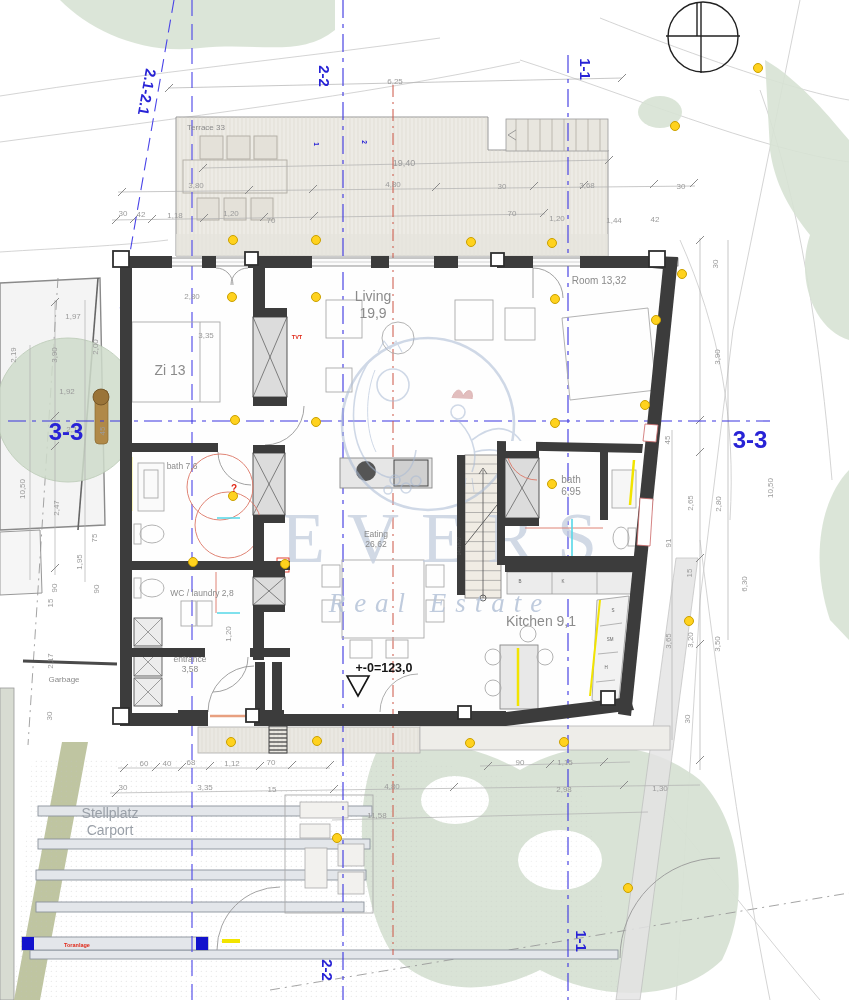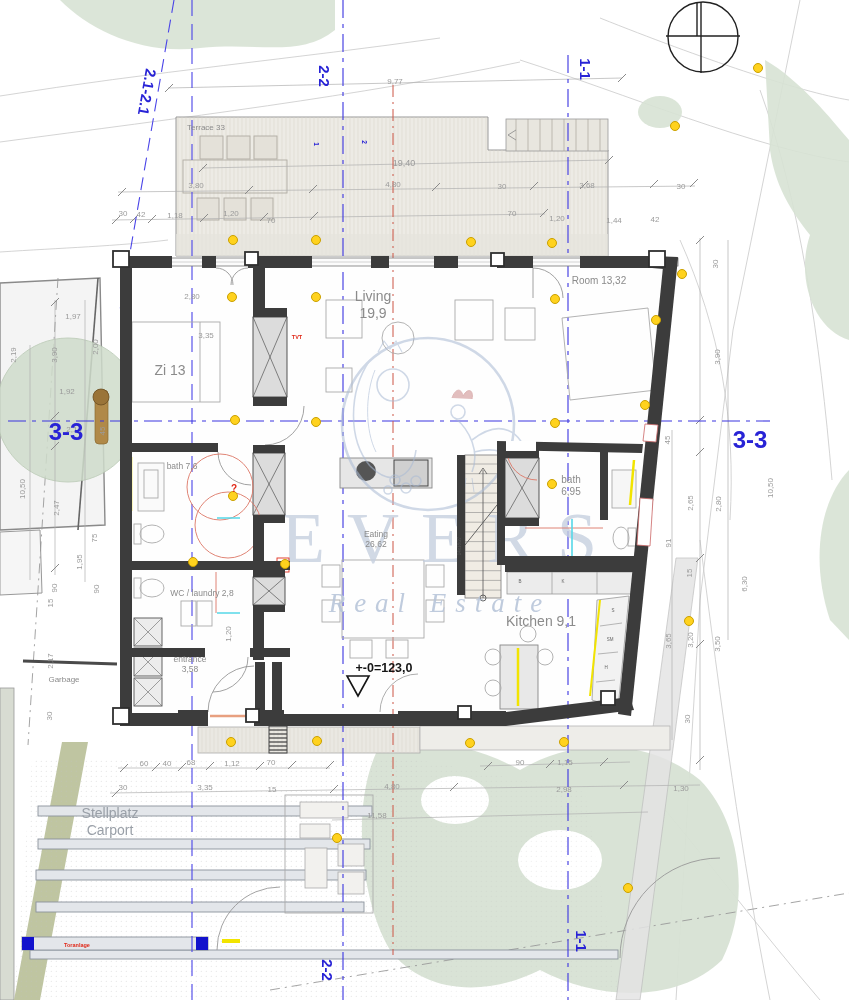--- a/index.html
+++ b/index.html
@@ -431,21 +431,21 @@
       <div class="lbl room" style="left: 190px; top: 664px; transform: translate(-50%, -50%) rotate(0deg); font-size: 8.5px;">entrance
 3,58</div>
       <div class="lbl room" style="left: 376px; top: 539px; transform: translate(-50%, -50%) rotate(0deg); font-size: 8.5px;">Eating
 26,62</div>
       <div class="lbl room" style="left: 571px; top: 486px; transform: translate(-50%, -50%) rotate(0deg); font-size: 10px;">bath
 6,95</div>
       <div class="lbl room" style="left: 541px; top: 621px; transform: translate(-50%, -50%) rotate(0deg);">Kitchen 9,1</div>
       <div class="lbl room" style="left: 64px; top: 680px; transform: translate(-50%, -50%) rotate(0deg); font-size: 8px;">Garbage</div>
       <div class="lbl biggray" style="left: 110px; top: 822px; transform: translate(-50%, -50%) rotate(0deg);">Stellplatz
 Carport</div>
-      <div class="lbl dim" style="left: 395px; top: 82px; transform: translate(-50%, -50%) rotate(0deg);">9,77</div>
+      <div class="lbl dim" style="left: 395px; top: 82px; transform: translate(-50%, -50%) rotate(0deg);">6,25</div>
       <div class="lbl dim" style="left: 404px; top: 163px; transform: translate(-50%, -50%) rotate(0deg); font-size: 9px;">19,40</div>
       <div class="lbl dim" style="left: 196px; top: 186px; transform: translate(-50%, -50%) rotate(0deg);">3,80</div>
       <div class="lbl dim" style="left: 393px; top: 185px; transform: translate(-50%, -50%) rotate(0deg);">4,80</div>
       <div class="lbl dim" style="left: 502px; top: 187px; transform: translate(-50%, -50%) rotate(0deg);">30</div>
       <div class="lbl dim" style="left: 587px; top: 186px; transform: translate(-50%, -50%) rotate(0deg);">3,68</div>
       <div class="lbl dim" style="left: 681px; top: 187px; transform: translate(-50%, -50%) rotate(0deg);">30</div>
       <div class="lbl dim" style="left: 123px; top: 214px; transform: translate(-50%, -50%) rotate(0deg);">30</div>
       <div class="lbl dim" style="left: 141px; top: 215px; transform: translate(-50%, -50%) rotate(0deg);">42</div>
       <div class="lbl dim" style="left: 175px; top: 216px; transform: translate(-50%, -50%) rotate(0deg);">1,18</div>
       <div class="lbl dim" style="left: 231px; top: 214px; transform: translate(-50%, -50%) rotate(0deg);">1,20</div>
@@ -492,21 +492,21 @@
       <div class="lbl dim" style="left: 232px; top: 764px; transform: translate(-50%, -50%) rotate(0deg); text-align: center;">1,12</div>
       <div class="lbl dim" style="left: 271px; top: 763px; transform: translate(-50%, -50%) rotate(0deg);">70</div>
       <div class="lbl dim" style="left: 123px; top: 788px; transform: translate(-50%, -50%) rotate(0deg);">30</div>
       <div class="lbl dim" style="left: 205px; top: 788px; transform: translate(-50%, -50%) rotate(0deg);">3,35</div>
       <div class="lbl dim" style="left: 272px; top: 790px; transform: translate(-50%, -50%) rotate(0deg);">15</div>
       <div class="lbl dim" style="left: 392px; top: 787px; transform: translate(-50%, -50%) rotate(0deg);">4,80</div>
       <div class="lbl dim" style="left: 377px; top: 816px; transform: translate(-50%, -50%) rotate(0deg);">11,58</div>
       <div class="lbl dim" style="left: 520px; top: 763px; transform: translate(-50%, -50%) rotate(0deg);">90</div>
       <div class="lbl dim" style="left: 565px; top: 763px; transform: translate(-50%, -50%) rotate(0deg);">1,15</div>
       <div class="lbl dim" style="left: 564px; top: 790px; transform: translate(-50%, -50%) rotate(0deg);">2,98</div>
-      <div class="lbl dim" style="left: 660px; top: 789px; transform: translate(-50%, -50%) rotate(0deg); margin-left: 21px;">1,30</div>
+      <div class="lbl dim" style="left: 660px; top: 789px; transform: translate(-50%, -50%) rotate(0deg);">1,30</div>
       <div class="lbl section" style="left: 147px; top: 92px; transform: translate(-50%, -50%) rotate(100deg);">2.1-2.1</div>
       <div class="lbl section" style="left: 324px; top: 76px; transform: translate(-50%, -50%) rotate(90deg);">2-2</div>
       <div class="lbl section" style="left: 585px; top: 69px; transform: translate(-50%, -50%) rotate(90deg);">1-1</div>
       <div class="lbl section big" style="left: 66px; top: 432px; transform: translate(-50%, -50%) rotate(0deg);">3-3</div>
       <div class="lbl section big" style="left: 750px; top: 440px; transform: translate(-50%, -50%) rotate(0deg);">3-3</div>
       <div class="lbl section" style="left: 327px; top: 970px; transform: translate(-50%, -50%) rotate(90deg);">2-2</div>
       <div class="lbl section" style="left: 581px; top: 941px; transform: translate(-50%, -50%) rotate(90deg);">1-1</div>
       <div class="lbl section tiny" style="left: 316px; top: 144px; transform: translate(-50%, -50%) rotate(90deg);">1</div>
       <div class="lbl section tiny" style="left: 364px; top: 142px; transform: translate(-50%, -50%) rotate(90deg);">2</div>
       <div class="lbl elev" style="left: 384px; top: 668px; transform: translate(-50%, -50%) rotate(0deg);">+-0=123,0</div>

